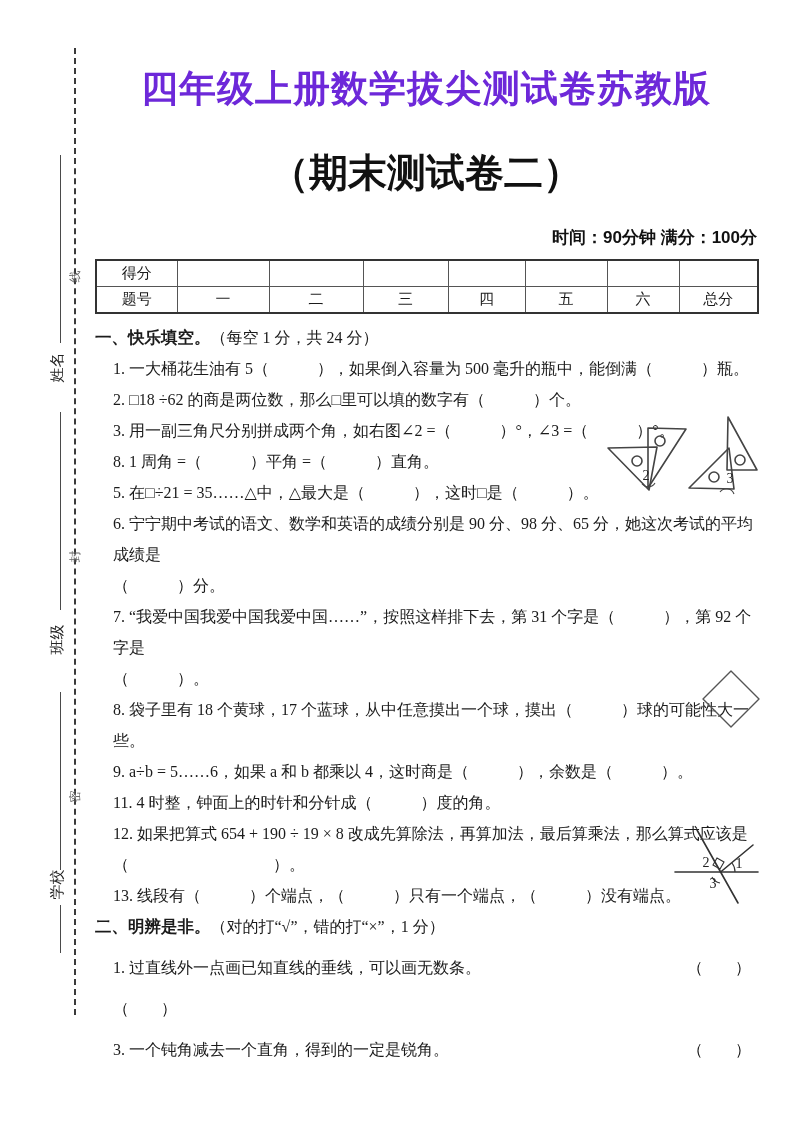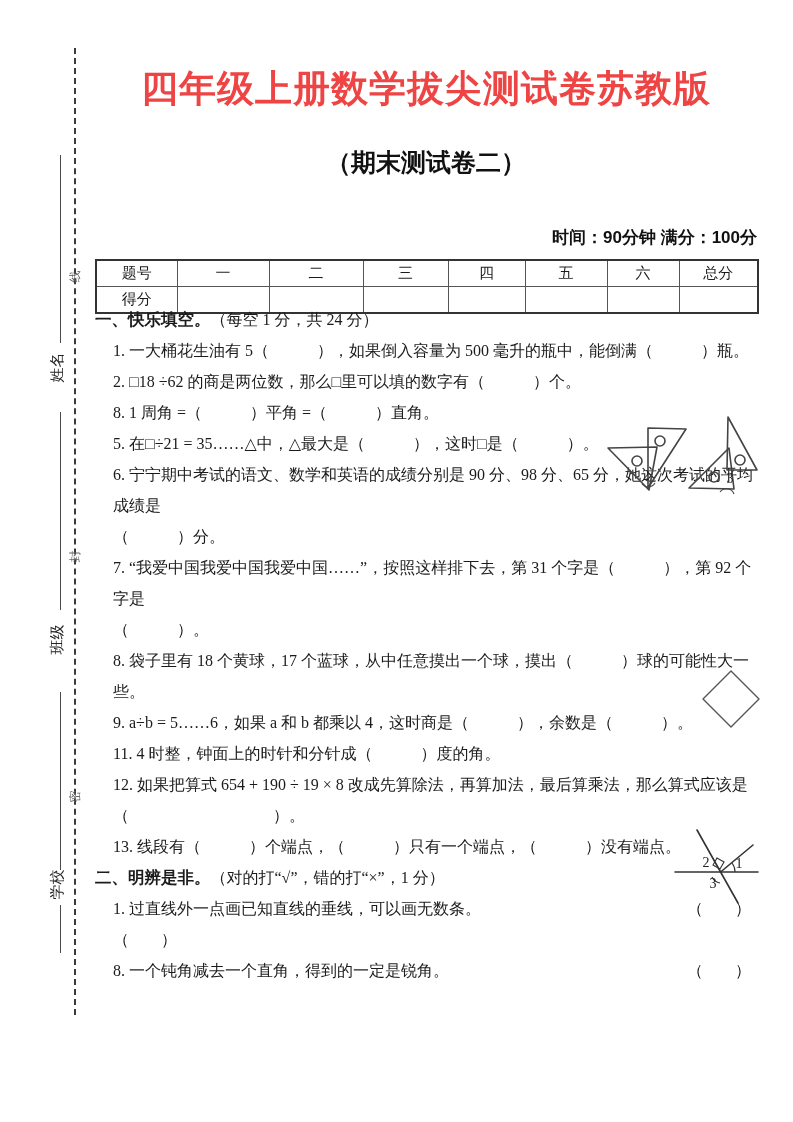--- a/index.html
+++ b/index.html
@@ -14,41 +14,41 @@
   .dash-line{position:absolute;left:74px;top:48px;height:967px;border-left:2px dashed #3a3a3a;}
   .seal-char{position:absolute;left:66px;width:18px;text-align:center;font-size:12px;color:#666;
              transform:rotate(-90deg);}
   .seal-field-line{position:absolute;left:60px;width:1px;background:#4a4a4a;}
   .seal-label{position:absolute;left:40px;width:34px;text-align:center;font-size:15px;color:#222;
               transform:rotate(-90deg);white-space:nowrap;}
 
   
   .title{position:absolute;left:95px;width:662px;top:64px;text-align:center;
          font-family:"Liberation Sans","DejaVu Sans",sans-serif;font-weight:700;
-         font-size:37px;letter-spacing:1px;color:#ef4444;}
+         font-size:37px;letter-spacing:1px;color:#6d28d9;}
   .subtitle{position:absolute;left:95px;width:662px;top:146px;text-align:center;
          font-family:"Liberation Sans","DejaVu Sans",sans-serif;font-weight:700;
-         font-size:25px;color:#111;}
+         font-size:39px;color:#111;}
   .meta{position:absolute;right:36px;top:226px;
          font-family:"Liberation Sans","DejaVu Sans",sans-serif;font-weight:700;
          font-size:17px;color:#111;}
 
   
   .score-table{position:absolute;left:95px;top:259px;width:662px;border-collapse:collapse;
          border:2px solid #333;table-layout:fixed;}
   .score-table td,.score-table th{border:1px solid #555;height:25px;text-align:center;
          font-size:15px;font-weight:400;padding:0;}
 
   
-  .content{position:absolute;left:95px;top:304px;width:664px;font-size:16px;line-height:31px;}
+  .content{position:absolute;left:95px;top:322px;width:664px;font-size:16px;line-height:31px;}
   .sec-head{font-size:17px;}
   .sec-head .h{font-weight:700;font-family:"Liberation Sans","DejaVu Sans",sans-serif;font-size:16.5px;}
   .sec-head .n{font-size:16px;}
   .q{padding-left:18px;white-space:pre-line;}
-  .tf{padding-left:18px;padding-right:8px;display:flex;justify-content:space-between;}
+  .tf{padding-left:18px;padding-right:8px;display:flex;justify-content:space-between;margin-top:10px;}
   .tf .blank{flex:none;}
 
   
   .fig{position:absolute;}
   .fig svg{display:block;}
   .fig text{font-size:14px;fill:#222;font-family:"Liberation Serif","DejaVu Serif",serif;}
 </style>
 </head>
 <body>
 
@@ -77,48 +77,49 @@
         <col style="width:92px">
         <col style="width:94px">
         <col style="width:85px">
       <col style="width:77px">
         <col style="width:82px">
         <col style="width:72px">
         <col style="width:79px">
     </colgroup>
     <tbody>
         <tr>
+      <td>得分</td>
+      <td></td>
+      <td></td>
+      <td></td>
+      <td></td>
+      <td></td>
+      <td></td>
+      <td></td>
+    </tr>
+    <tr>
       <td>题号</td>
       <td>一</td>
       <td>二</td>
       <td>三</td>
       <td>四</td>
       <td>五</td>
       <td>六</td>
       <td>总分</td>
-    </tr>
-    <tr>
-      <td>得分</td>
-      <td></td>
-      <td></td>
-      <td></td>
-      <td></td>
-      <td></td>
-      <td></td>
-      <td></td>
     </tr>
   </tbody>
     </table>
 
   <div class="content">
     <div class="sec-head">
       <span class="h">一、快乐填空。</span><span class="n">（每空 1 分，共 24 分）</span>
     </div>
     <div class="q">1. 一大桶花生油有 5（　　　），如果倒入容量为 500 毫升的瓶中，能倒满（　　　）瓶。</div>
     <div class="q">2. □18 ÷62 的商是两位数，那么□里可以填的数字有（　　　）个。</div>
+    <div class="q">3. 用一副三角尺分别拼成两个角，如右图∠2 =（　　　）°，∠3 =（　　　）°。</div>
     <div class="q">8. 1 周角 =（　　　）平角 =（　　　）直角。</div>
     <div class="q">5. 在□÷21 = 35……△中，△最大是（　　　），这时□是（　　　）。</div>
     <div class="q">6. 宁宁期中考试的语文、数学和英语的成绩分别是 90 分、98 分、65 分，她这次考试的平均成绩是
 （　　　）分。</div>
     <div class="q">7. “我爱中国我爱中国我爱中国……”，按照这样排下去，第 31 个字是（　　　），第 92 个字是
 （　　　）。</div>
     <div class="q">8. 袋子里有 18 个黄球，17 个蓝球，从中任意摸出一个球，摸出（　　　）球的可能性大一些。</div>
     <div class="q">9. a÷b = 5……6，如果 a 和 b 都乘以 4，这时商是（　　　），余数是（　　　）。</div>
     <div class="q">11. 4 时整，钟面上的时针和分针成（　　　）度的角。</div>
     <div class="q">12. 如果把算式 654 + 190 ÷ 19 × 8 改成先算除法，再算加法，最后算乘法，那么算式应该是
@@ -129,21 +130,21 @@
       <span class="h">二、明辨是非。</span><span class="n">（对的打“√”，错的打“×”，1 分）</span>
     </div>
     <div class="tf">
       <span>1. 过直线外一点画已知直线的垂线，可以画无数条。</span>
       <span class="blank">（　　）</span>
     </div>
     <div class="tf">
       <span class="blank">（　　）</span>
     </div>
     <div class="tf">
-      <span>8. 一个钝角减去一个直角，得到的一定是锐角。</span>
+      <span>3. 一个钝角减去一个直角，得到的一定是锐角。</span>
       <span class="blank">（　　）</span>
     </div>
   </div>
 
   <div class="fig" style="left:588px;top:410px">
     <svg width="185" height="90" viewBox="0 0 185 90">
       <g fill="none" stroke="#444" stroke-width="1.6" stroke-linejoin="round">
         <polygon points="20,38 69,37 61,80"></polygon>
         <polygon points="60,18 98,19 60,78"></polygon>
         <circle cx="49" cy="51" r="5"></circle>

